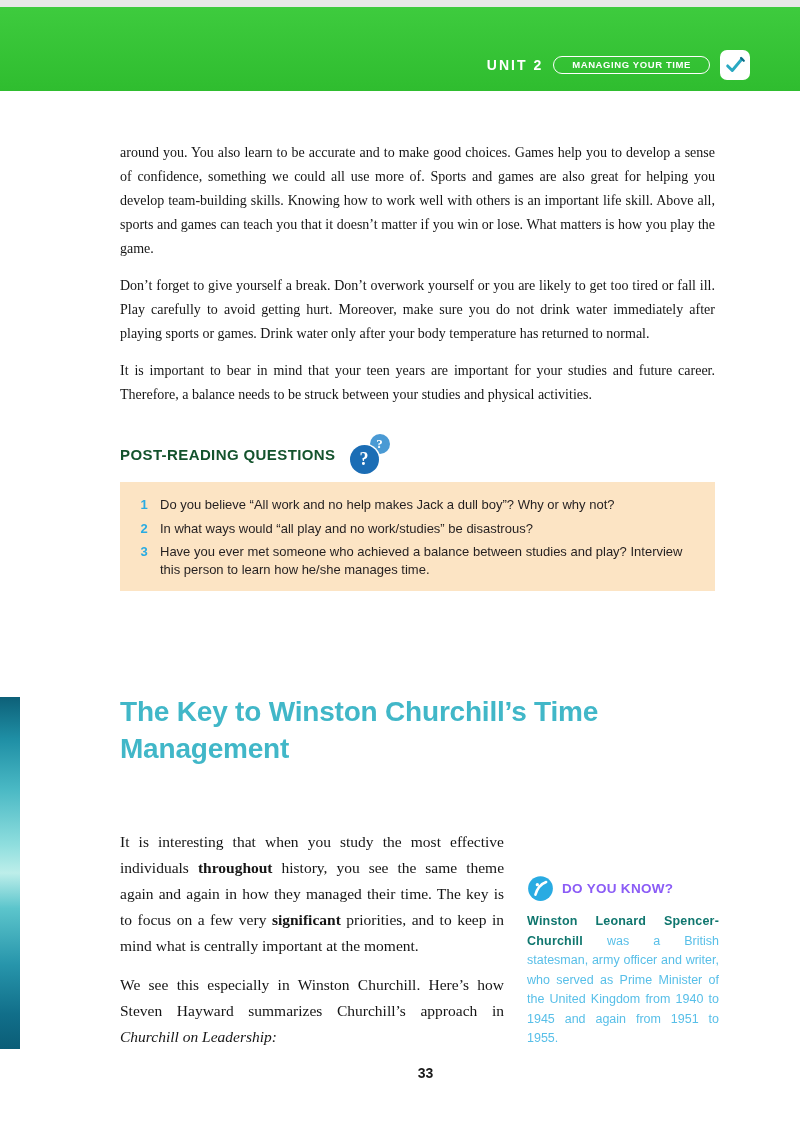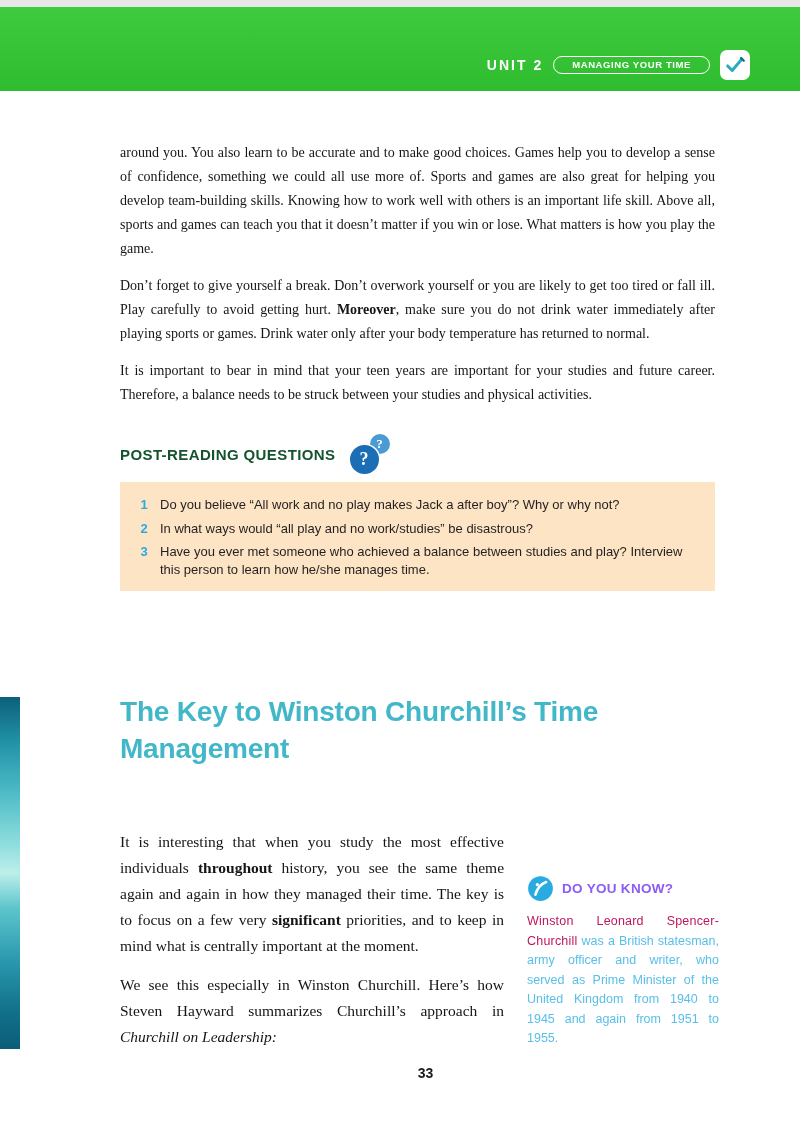--- a/index.html
+++ b/index.html
@@ -31,21 +31,21 @@
     width:30px; height:30px; background:#fff; border-radius:7px;
     display:flex; align-items:center; justify-content:center;
   }
 
   
   .content { position:absolute; left:120px; top:134px; width:595px; }
   .body-para {
     font-size:14px; line-height:24px; color:#151515;
     text-align:justify; margin-bottom:13px;
   }
-  .body-para b { font-weight:bold; }
+  .body-para b { font-weight:normal; }
 
   
   .pr-head { display:flex; align-items:center; gap:12px; margin-top:26px; height:42px; }
   .pr-title {
     font-family:"Liberation Sans",sans-serif; font-weight:bold;
     font-size:15px; color:#14532d; letter-spacing:0.4px;
   }
   .pr-icon { position:relative; width:44px; height:42px; flex:0 0 auto; }
   .qm {
     position:absolute; display:flex; align-items:center; justify-content:center;
@@ -76,21 +76,21 @@
     font-size:15.5px; line-height:26px; color:#151515;
     text-align:justify; margin-bottom:13px;
   }
   .article i { font-style:italic; }
 
   .dyk { position:absolute; left:527px; top:868px; width:192px; font-family:"Liberation Sans",sans-serif; }
   .dyk-head { display:flex; align-items:center; gap:8px; margin-bottom:10px; }
   .dyk-icon { width:27px; height:27px; flex:0 0 auto; }
   .dyk-title { color:#8b5cf6; font-weight:bold; font-size:13.5px; letter-spacing:0.3px; }
   .dyk-text { font-size:12.5px; line-height:19.5px; color:#58bfe8; text-align:justify; }
-  .dyk-text b { color:#be185d; font-weight:normal; letter-spacing:0.2px; }
+  .dyk-text b { color:#0f766e; font-weight:bold; letter-spacing:0.2px; }
 
   
   .side-strip {
     position:absolute; left:0; top:690px; width:20px; height:352px;
     background:linear-gradient(180deg,
       #0d6078 0%, #1f8fa5 12%, #49b8c4 26%, #8fdede 42%,
       #bdeeea 50%, #5cc5cc 60%, #2795ab 76%, #116f8a 90%, #0b5d77 100%);
   }
 
   
@@ -133,21 +133,21 @@
       <h2 class="pr-title">POST-READING QUESTIONS</h2>
       <span class="pr-icon">
         <span class="qm qm-back">?</span>
         <span class="qm qm-front">?</span>
       </span>
     </div>
 
     <div class="q-box">
       <div class="q-row">
         <span class="q-num">1</span>
-        <span class="q-text">Do you believe “All work and no play makes Jack a after boy”? Why or why not?</span>
+        <span class="q-text">Do you believe “All work and no help makes Jack a dull boy”? Why or why not?</span>
       </div>
       <div class="q-row">
         <span class="q-num">2</span>
         <span class="q-text">In what ways would “all play and no work/studies” be disastrous?</span>
       </div>
       <div class="q-row">
         <span class="q-num">3</span>
         <span class="q-text">Have you ever met someone who achieved a balance between studies and play? Interview this person to learn how he/she manages time.</span>
       </div>
     </div>

